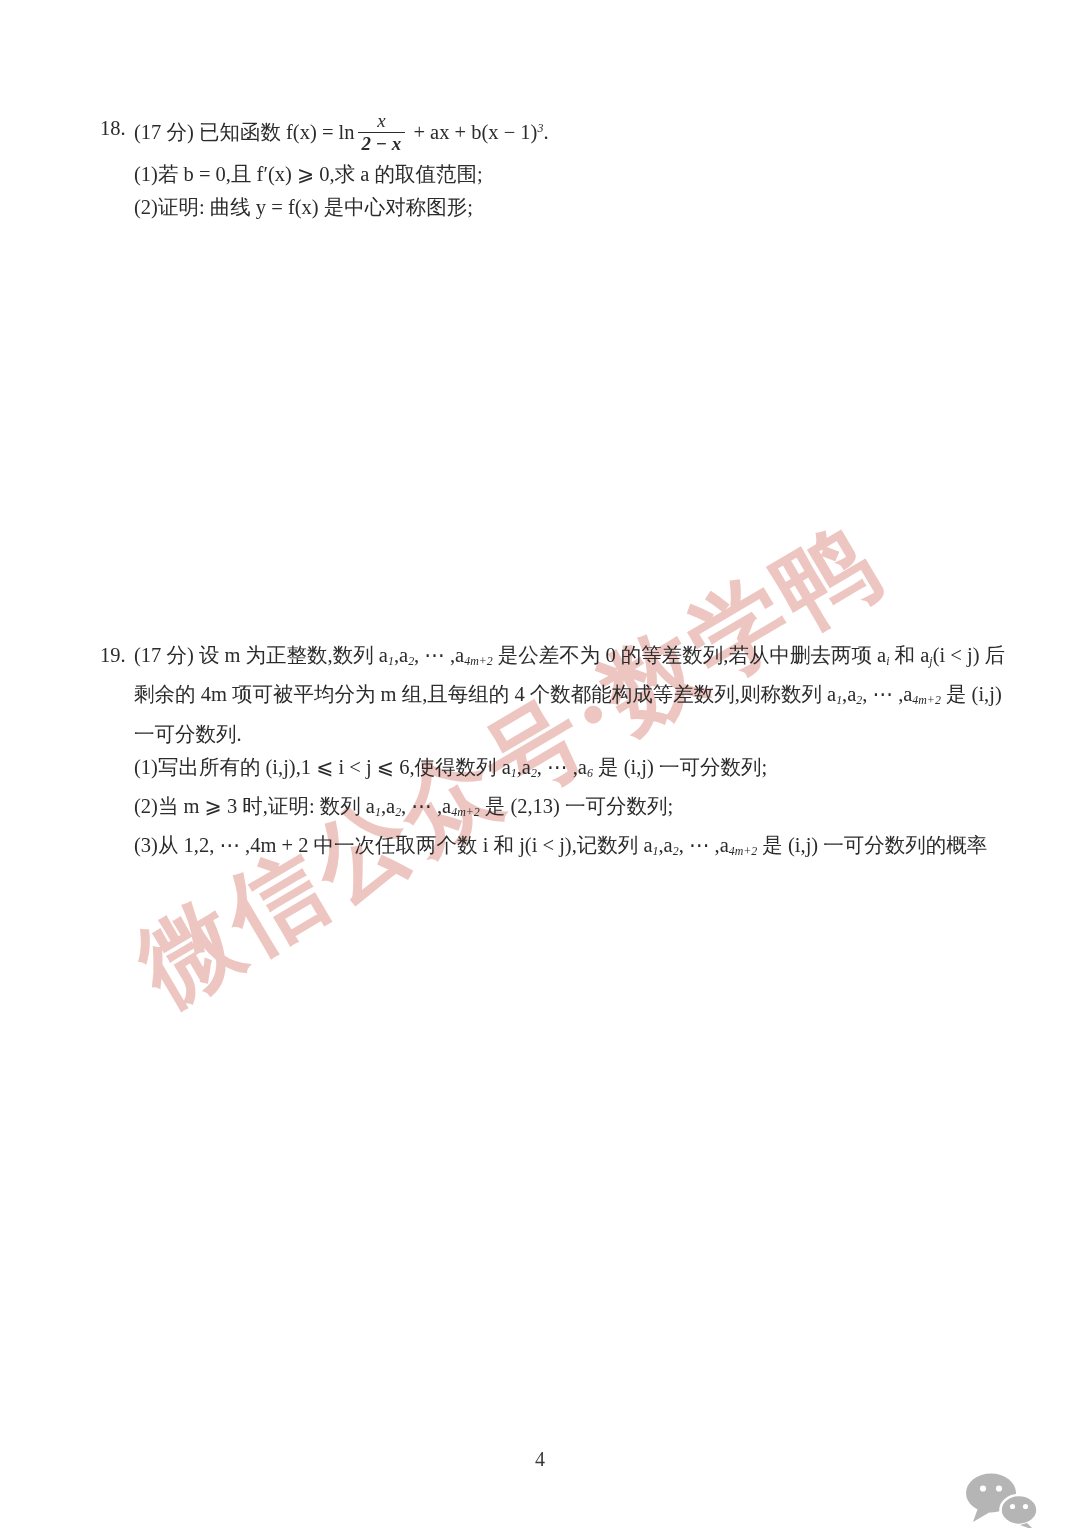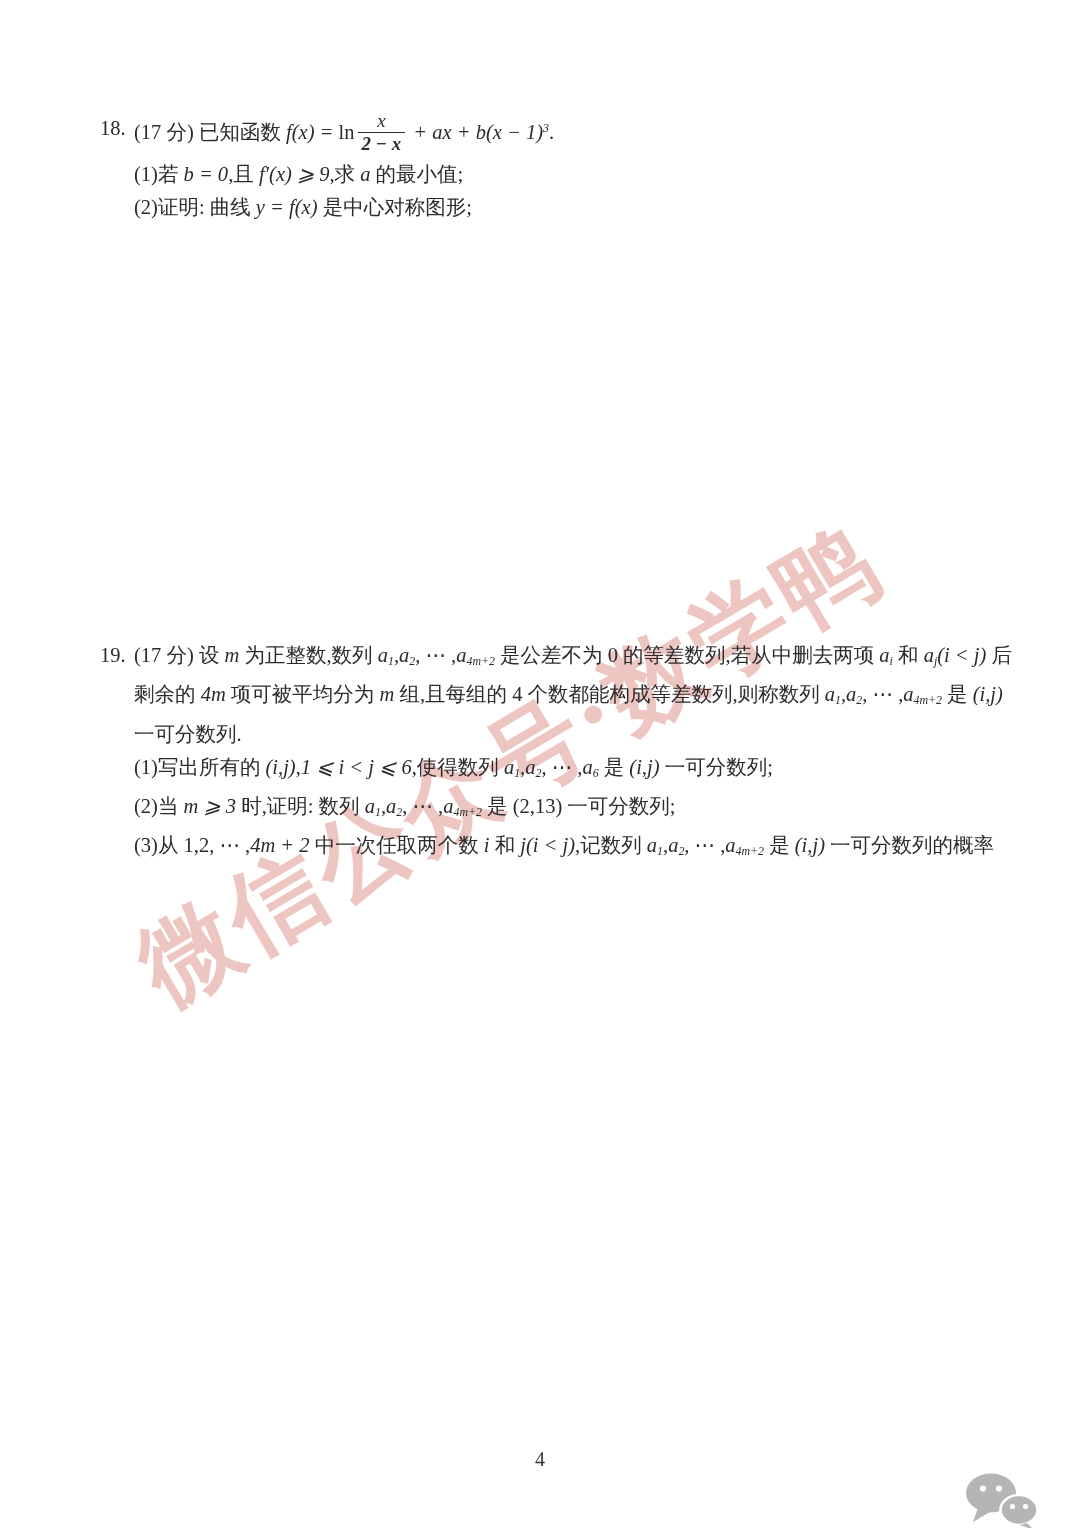--- a/index.html
+++ b/index.html
@@ -37,21 +37,21 @@
     position:relative;
     padding-left:34px;
     line-height:33px;
     white-space:nowrap;
   }
   .pline.tall { line-height:52px; }
   .pnum { position:absolute; left:0; top:0; }
 
   
   .seg-rm  { font-style:normal; }
-  .seg-it  { font-style:italic; }
+  .seg-it  { }
   .seg-sub { font-style:italic; font-size:0.58em; vertical-align:-0.28em; letter-spacing:0; }
   .seg-sup { font-style:italic; font-size:0.58em; vertical-align:0.6em; letter-spacing:0; }
   .frac {
     display:inline-flex;
     flex-direction:column;
     text-align:center;
     vertical-align:middle;
     font-style:italic;
     line-height:1.15;
     font-size:0.92em;
@@ -83,21 +83,21 @@
 
   <div class="watermark" style="color: rgb(238, 198, 193);">微信公众号·数学鸭</div>
 
   <section class="problem" id="problem-18">
     <div class="pline tall">
       <span class="pnum">18.</span>
     <span class="seg-rm">(17 分) 已知函数 </span><span class="seg-it">f(x) = </span><span class="seg-rm">ln</span><span class="frac">
           <span class="fn">x</span>
           <span class="fd">2 − x</span>
         </span><span class="seg-it"> + ax + b(x − 1)</span><span class="seg-sup">3</span><span class="seg-rm">.</span></div>
-    <div class="pline"><span class="seg-rm">(1)若 </span><span class="seg-it">b = 0</span><span class="seg-rm">,且 </span><span class="seg-it">f′(x) ⩾ 9</span><span class="seg-rm">,求 </span><span class="seg-it">a</span><span class="seg-rm"> 的最小值;</span></div>
+    <div class="pline"><span class="seg-rm">(1)若 </span><span class="seg-it">b = 0</span><span class="seg-rm">,且 </span><span class="seg-it">f′(x) ⩾ 0</span><span class="seg-rm">,求 </span><span class="seg-it">a</span><span class="seg-rm"> 的取值范围;</span></div>
     <div class="pline"><span class="seg-rm">(2)证明: 曲线 </span><span class="seg-it">y = f(x)</span><span class="seg-rm"> 是中心对称图形;</span></div>
   </section>
 
   <section class="problem" id="problem-19">
     <div class="pline">
       <span class="pnum">19.</span>
     <span class="seg-rm">(17 分) 设 </span><span class="seg-it">m</span><span class="seg-rm"> 为正整数,数列 </span><span class="seg-it">a</span><span class="seg-sub">1</span><span class="seg-it">,a</span><span class="seg-sub">2</span><span class="seg-rm">, ⋯ ,</span><span class="seg-it">a</span><span class="seg-sub">4m+2</span><span class="seg-rm"> 是公差不为 0 的等差数列,若从中删去两项 </span><span class="seg-it">a</span><span class="seg-sub">i</span><span class="seg-rm"> 和 </span><span class="seg-it">a</span><span class="seg-sub">j</span><span class="seg-it">(i &lt; j)</span><span class="seg-rm"> 后</span></div>
     <div class="pline"><span class="seg-rm">剩余的 </span><span class="seg-it">4m</span><span class="seg-rm"> 项可被平均分为 </span><span class="seg-it">m</span><span class="seg-rm"> 组,且每组的 4 个数都能构成等差数列,则称数列 </span><span class="seg-it">a</span><span class="seg-sub">1</span><span class="seg-it">,a</span><span class="seg-sub">2</span><span class="seg-rm">, ⋯ ,</span><span class="seg-it">a</span><span class="seg-sub">4m+2</span><span class="seg-rm"> 是 </span><span class="seg-it">(i,j)</span></div>
     <div class="pline"><span class="seg-rm">一可分数列.</span></div>
     <div class="pline"><span class="seg-rm">(1)写出所有的 </span><span class="seg-it">(i,j)</span><span class="seg-rm">,</span><span class="seg-it">1 ⩽ i &lt; j ⩽ 6</span><span class="seg-rm">,使得数列 </span><span class="seg-it">a</span><span class="seg-sub">1</span><span class="seg-it">,a</span><span class="seg-sub">2</span><span class="seg-rm">, ⋯ ,</span><span class="seg-it">a</span><span class="seg-sub">6</span><span class="seg-rm"> 是 </span><span class="seg-it">(i,j)</span><span class="seg-rm"> 一可分数列;</span></div>

